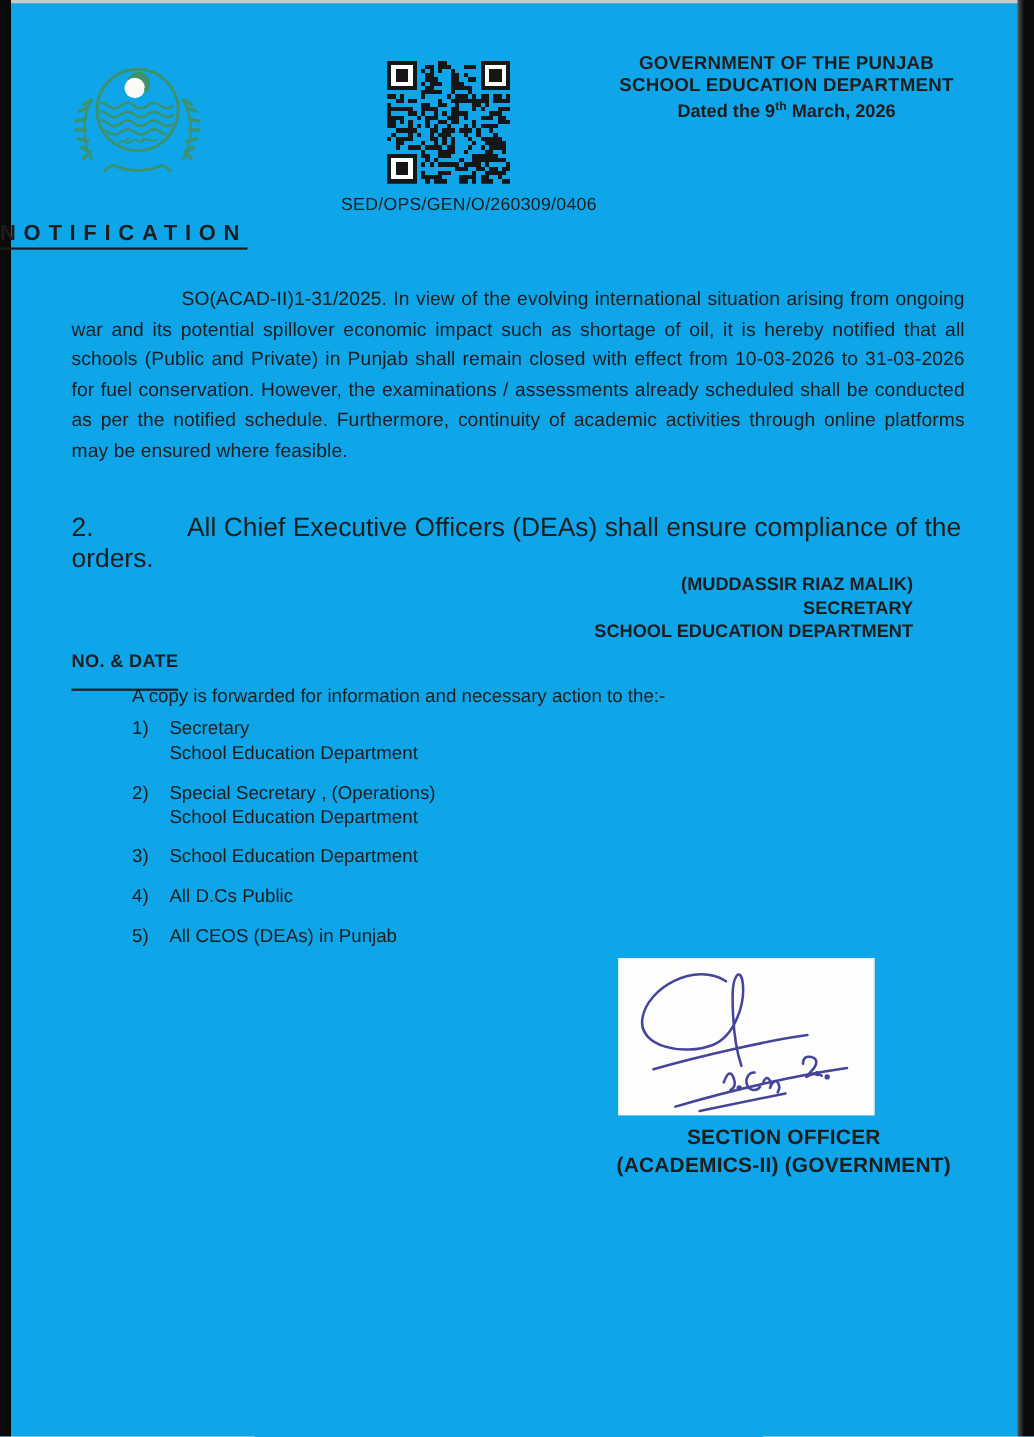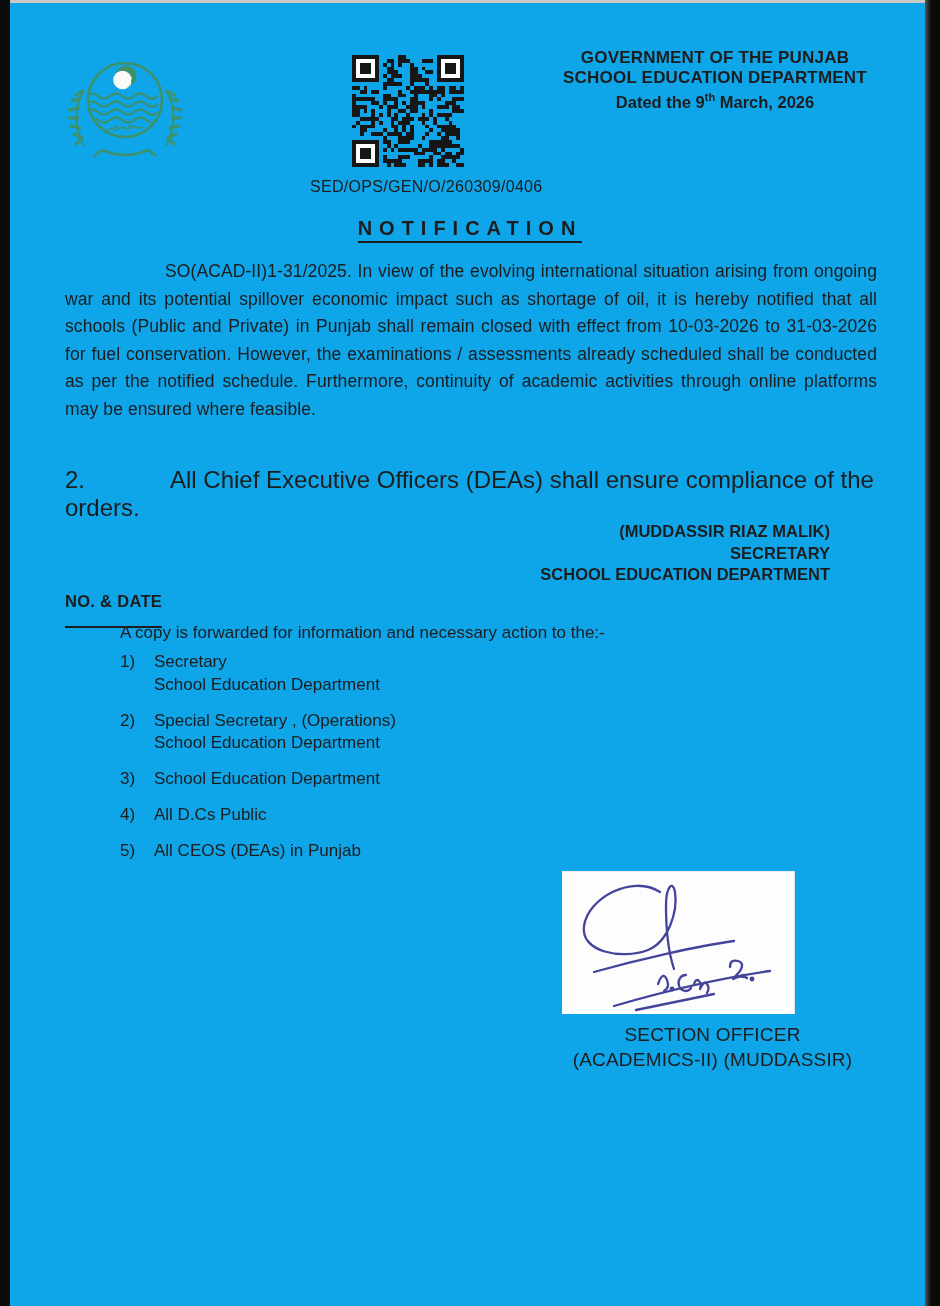--- a/index.html
+++ b/index.html
@@ -19,21 +19,21 @@
   .emblem{position:absolute;left:64px;top:50px;width:122px;height:112px;}
   .qr{position:absolute;left:352px;top:55px;width:112px;height:112px;}
 
   .header-block{position:absolute;left:548px;top:48px;width:334px;text-align:center;}
   .header-line{font-weight:bold;font-size:17px;line-height:19.5px;letter-spacing:.2px;}
   .date-line{font-weight:bold;font-size:16.5px;margin-top:4px;}
   .date-line sup{font-size:11px;font-weight:bold;}
 
   .ref-number{position:absolute;left:310px;top:178px;font-size:16px;letter-spacing:.3px;}
 
-  .notif-title{position:absolute;left:0;top:217px;width:100%;text-align:center;}
+  .notif-title{position:absolute;left:0;top:201px;width:100%;}
   .notif-title span{
     font-weight:bold;font-size:20px;letter-spacing:7px;
     border-bottom:2.5px solid #1d1d1d;padding-bottom:2px;
   }
 
   .para1{
     position:absolute;left:65px;top:258px;width:812px;
     font-size:17.5px;line-height:27.5px;
     text-align:justify;text-indent:100px;
     letter-spacing:.1px;
@@ -57,21 +57,21 @@
   .dist-item .lines div{font-size:17px;line-height:22.5px;}
 
   .sig-patch{
     position:absolute;left:562px;top:871px;width:232px;height:142px;
     background:#fdfdfd;
     border-right:1px solid #e2e2e0;border-top:1px solid #ececea;
   }
   .sig-patch svg{width:100%;height:100%;}
 
   .footer-signatory{position:absolute;left:535px;top:1022px;width:355px;text-align:center;}
-  .footer-signatory div{font-weight:normal;font-size:19px;line-height:25px;letter-spacing:.2px;}
+  .footer-signatory div{font-weight:bold;font-size:19px;line-height:25px;letter-spacing:.2px;}
 </style>
 </head>
 <body>
 
 <div class="page">
   <div class="edge-top"></div>
   <div class="edge-left"></div>
   <div class="edge-right"></div>
 
   <div class="emblem">
@@ -539,15 +539,15 @@
 
         <path d="M52,134 C100,120 160,106 208,99"></path>
         <path d="M74,138 L152,122"></path>
         <circle cx="181" cy="104" r="1.2" fill="#44449a"></circle>
       </g>
     </svg>
   </div>
 
   <div class="footer-signatory">
     <div>SECTION OFFICER</div>
-    <div>(ACADEMICS-II) (MUDDASSIR)</div>
+    <div>(ACADEMICS-II) (GOVERNMENT)</div>
   </div>
 </div>
 
 </body></html>

